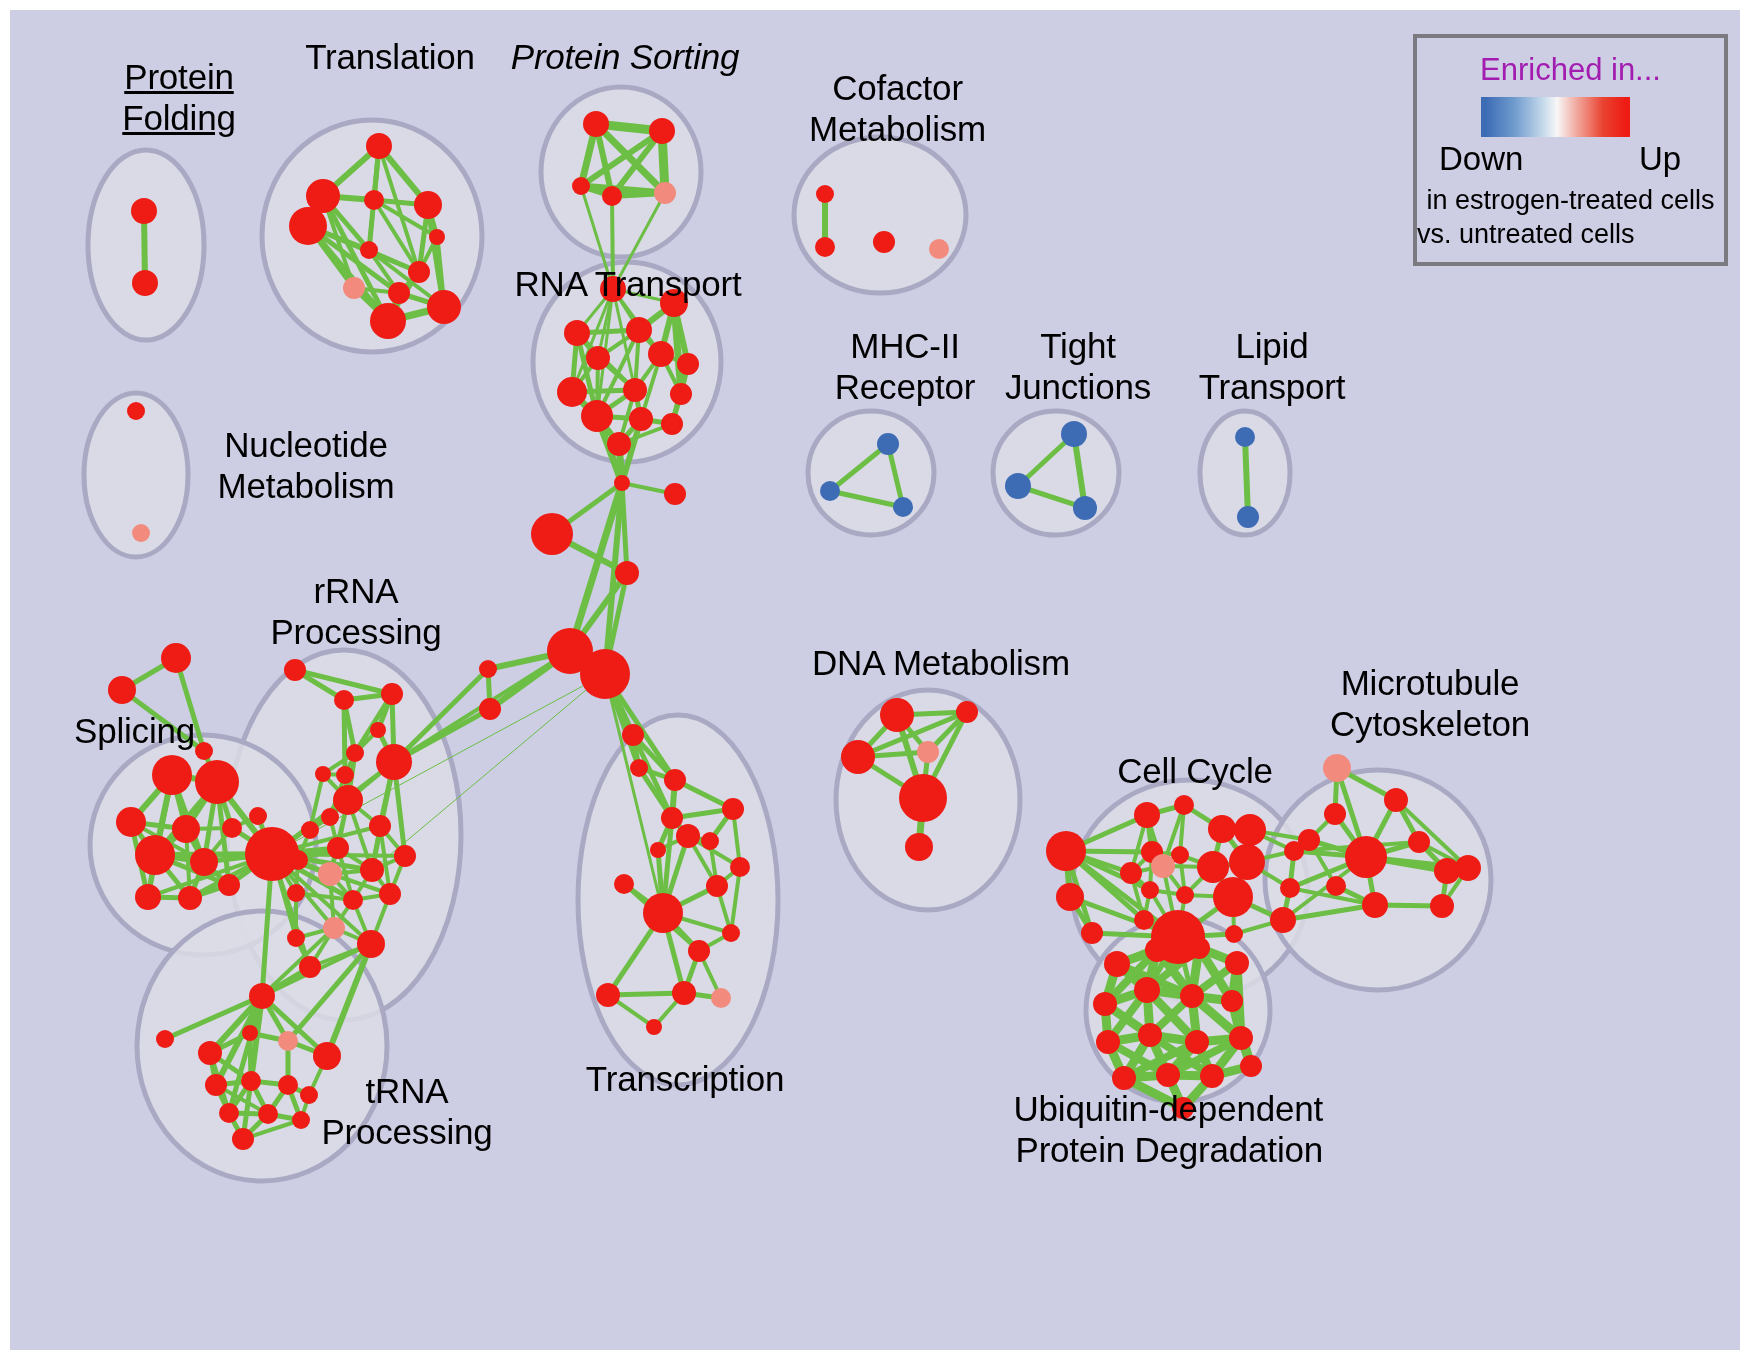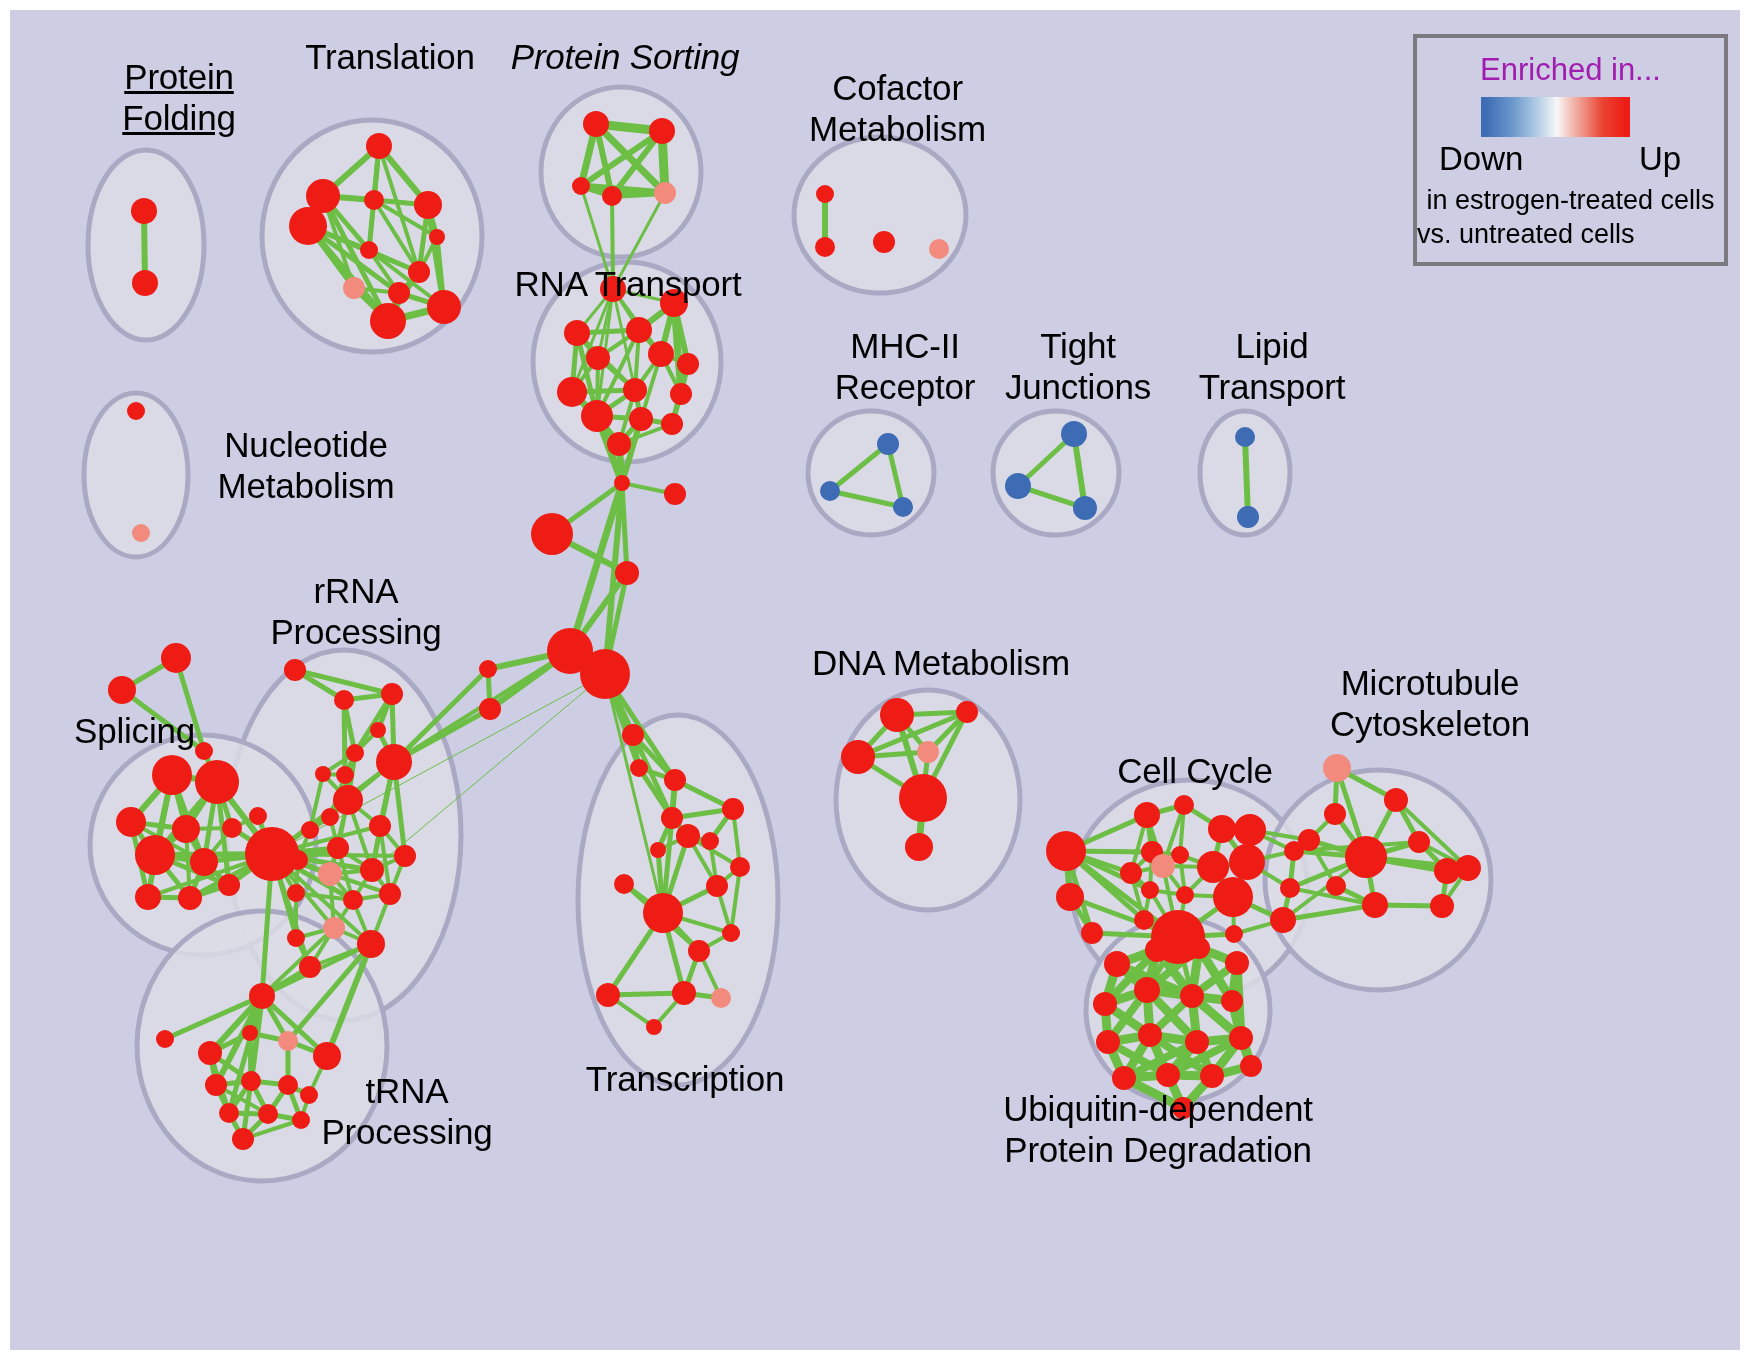--- a/index.html
+++ b/index.html
@@ -793,21 +793,21 @@
       <div class="cluster-label" style="left: 988px; top: 325px; width: 180px;"><div>Tight</div><div>Junctions</div></div>
       <div class="cluster-label" style="left: 1177px; top: 325px; width: 190px;"><div>Lipid</div><div>Transport</div></div>
       <div class="cluster-label" style="left: 196px; top: 424px; width: 220px;"><div>Nucleotide</div><div>Metabolism</div></div>
       <div class="cluster-label" style="left: 256px; top: 570px; width: 200px;"><div>rRNA</div><div>Processing</div></div>
       <div class="cluster-label" style="left: 62px; top: 710px; width: 145px;"><div>Splicing</div></div>
       <div class="cluster-label" style="left: 812px; top: 630px; width: 255px; margin-top: 12px;"><div>DNA Metabolism</div></div>
       <div class="cluster-label" style="left: 1310px; top: 662px; width: 240px;"><div>Microtubule</div><div>Cytoskeleton</div></div>
       <div class="cluster-label" style="left: 1105px; top: 750px; width: 180px;"><div>Cell Cycle</div></div>
       <div class="cluster-label" style="left: 570px; top: 1058px; width: 230px;"><div>Transcription</div></div>
       <div class="cluster-label" style="left: 312px; top: 1070px; width: 190px; text-align: center;"><div>tRNA</div><div>Processing</div></div>
-      <div class="cluster-label" style="left: 993px; top: 1088px; width: 330px;"><div>Ubiquitin-dependent</div><div>Protein Degradation</div></div>
+      <div class="cluster-label" style="left: 993px; top: 1088px; width: 330px; text-align: right;"><div>Ubiquitin-dependent</div><div>Protein Degradation</div></div>
     </div>
 
   <div id="legend-box">
     <div id="legend-title">Enriched in...</div>
     <div id="legend-bar"></div>
     <div id="legend-down">Down</div>
     <div id="legend-up">Up</div>
     <div id="legend-sub1">in estrogen-treated cells</div>
     <div id="legend-sub2">vs. untreated cells</div>
   </div>

